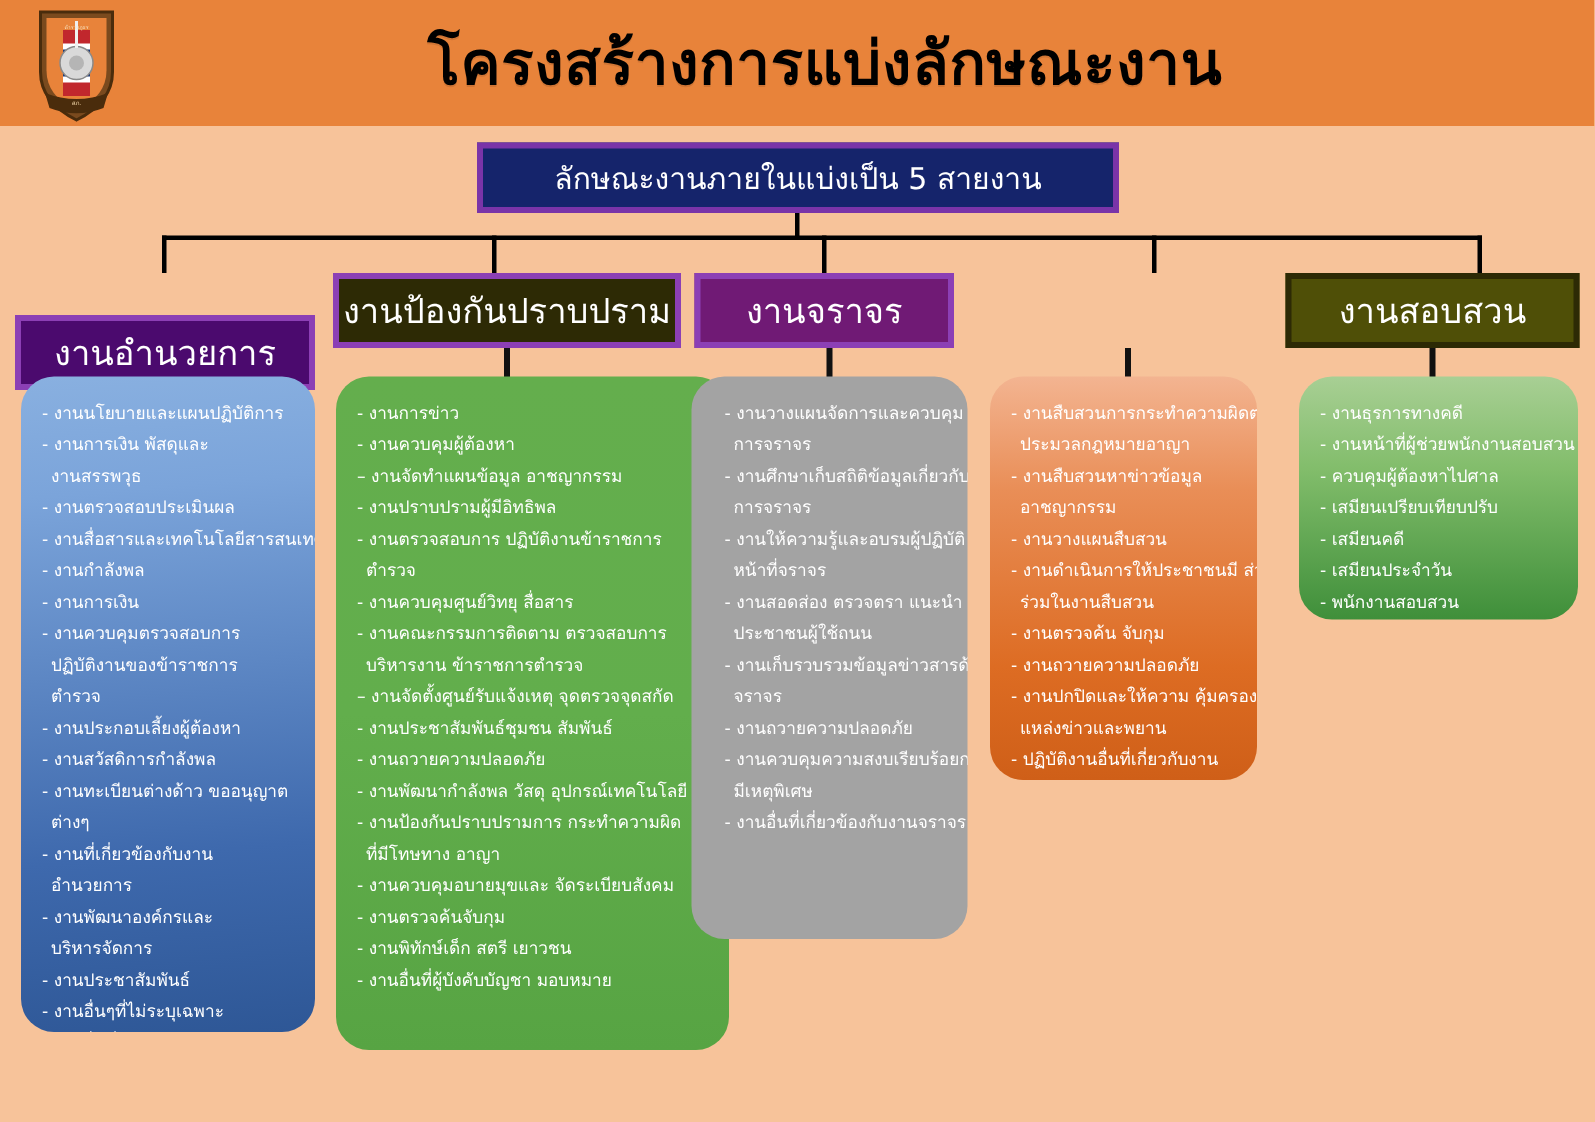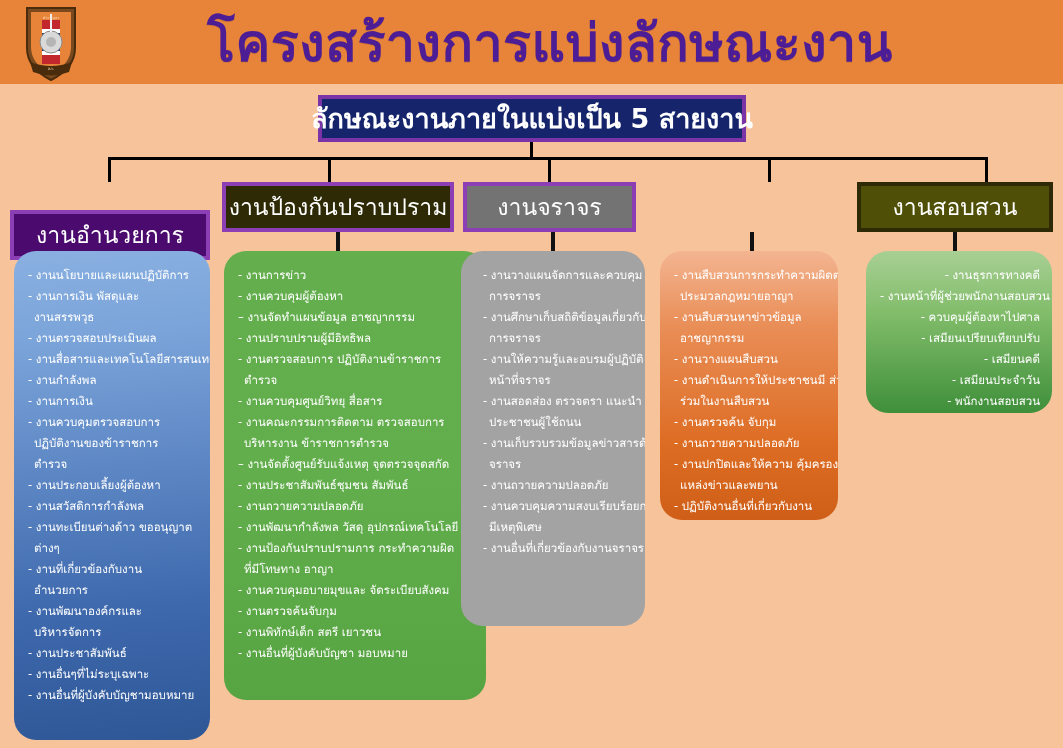--- a/index.html
+++ b/index.html
@@ -20,22 +20,22 @@
   #header {
     position: absolute; left: 0; top: 0;
     width: 1063px; height: 84px;
     background: #e8833a;
     overflow: hidden;
   }
   #header-title {
     position: absolute;
     left: 110px; top: 0; width: 880px; height: 84px;
     display: flex; align-items: center; justify-content: center;
-    color: #4c1d95;
-    font-size: 52px;
+    color: #000000;
+    font-size: 40px;
     font-weight: 700;
     letter-spacing: 0.5px;
     white-space: nowrap;
     text-shadow: 0 1px 0 rgba(0,0,0,0.10);
   }
   
   #emblem {
     position: absolute; left: 22px; top: 4px;
     width: 58px; height: 78px;
   }
@@ -44,23 +44,23 @@
   #root-box {
     position: absolute;
     left: 318px; top: 95px;
     width: 428px; height: 47px;
     background: #15246b;
     border: 4px solid #7a34a8;
     display: flex; align-items: center; justify-content: center;
   }
   #root-label {
     color: #ffffff;
-    font-size: 27px;
-    white-space: nowrap;
-    font-weight: 700;
+    font-size: 20px;
+    white-space: nowrap;
+    font-weight: 400;
   }
 
   
   .conn { position: absolute; background: #000000; }
   #conn-stem  { left: 530px; top: 142px; width: 3px; height: 17px; }
   #conn-bus   { left: 108px; top: 157px; width: 880px; height: 3px; }
   .conn-drop  { top: 157px; width: 3px; height: 25px; }
   .conn-tail  { width: 4px; height: 22px; background: #111; }
 
   
@@ -135,21 +135,21 @@
 
   <div class="conn conn-tail" style="position:absolute;left:108px;top:232px;"></div>
   <div class="conn conn-tail" style="position:absolute;left:336px;top:232px;"></div>
   <div class="conn conn-tail" style="position:absolute;left:551px;top:232px;"></div>
   <div class="conn conn-tail" style="position:absolute;left:750px;top:232px;"></div>
   <div class="conn conn-tail" style="position:absolute;left:953px;top:232px;"></div>
 
   <div class="cat-head" id="head-0" style="left:10px; top:182px; width:200px; background:#4b0a6e;margin-top:28px;">
     <span>งานอำนวยการ</span>
   </div>
-  <div class="cat-body" id="body-0" style="left:14px; top:251px; width:196px; height:489px;">
+  <div class="cat-body" id="body-0" style="left:14px; top:251px; width:196px; height:437px;">
       <div class="line">- งานนโยบายและแผนปฏิบัติการ</div>
       <div class="line">- งานการเงิน พัสดุและ</div>
       <div class="line indent">งานสรรพวุธ</div>
       <div class="line">- งานตรวจสอบประเมินผล</div>
       <div class="line">- งานสื่อสารและเทคโนโลยีสารสนเทศ</div>
       <div class="line">- งานกำลังพล</div>
       <div class="line">- งานการเงิน</div>
       <div class="line">- งานควบคุมตรวจสอบการ</div>
       <div class="line indent">ปฏิบัติงานของข้าราชการ</div>
       <div class="line indent">ตำรวจ</div>
@@ -184,21 +184,21 @@
       <div class="line">- งานถวายความปลอดภัย</div>
       <div class="line">- งานพัฒนากำลังพล วัสดุ อุปกรณ์เทคโนโลยี</div>
       <div class="line">- งานป้องกันปราบปรามการ กระทำความผิด</div>
       <div class="line indent">ที่มีโทษทาง อาญา</div>
       <div class="line">- งานควบคุมอบายมุขและ จัดระเบียบสังคม</div>
       <div class="line">- งานตรวจค้นจับกุม</div>
       <div class="line">- งานพิทักษ์เด็ก สตรี เยาวชน</div>
       <div class="line">- งานอื่นที่ผู้บังคับบัญชา มอบหมาย</div>
     </div>
 
-  <div class="cat-head" id="head-2" style="left:463px; top:182px; width:173px; background:#737373;">
+  <div class="cat-head" id="head-2" style="left:463px; top:182px; width:173px; background:#701a75;">
     <span>งานจราจร</span>
   </div>
   <div class="cat-body" id="body-2" style="left:461px; top:251px; width:184px; height:375px;padding-left:22px;">
       <div class="line">- งานวางแผนจัดการและควบคุม</div>
       <div class="line indent">การจราจร</div>
       <div class="line">- งานศึกษาเก็บสถิติข้อมูลเกี่ยวกับ</div>
       <div class="line indent">การจราจร</div>
       <div class="line">- งานให้ความรู้และอบรมผู้ปฏิบัติ</div>
       <div class="line indent">หน้าที่จราจร</div>
       <div class="line">- งานสอดส่อง ตรวจตรา แนะนำ</div>
@@ -222,21 +222,21 @@
       <div class="line">- งานตรวจค้น จับกุม</div>
       <div class="line">- งานถวายความปลอดภัย</div>
       <div class="line">- งานปกปิดและให้ความ คุ้มครอง</div>
       <div class="line indent">แหล่งข่าวและพยาน</div>
       <div class="line">- ปฏิบัติงานอื่นที่เกี่ยวกับงาน</div>
     </div>
 
   <div class="cat-head" id="head-4" style="left:857px; top:182px; width:196px; background:#4f4f07; border-color:#2d2a05;">
     <span>งานสอบสวน</span>
   </div>
-  <div class="cat-body" id="body-4" style="left:866px; top:251px; width:186px; height:162px;text-align:right;">
+  <div class="cat-body" id="body-4" style="left:866px; top:251px; width:186px; height:162px;">
       <div class="line">- งานธุรการทางคดี</div>
       <div class="line">- งานหน้าที่ผู้ช่วยพนักงานสอบสวน</div>
       <div class="line">- ควบคุมผู้ต้องหาไปศาล</div>
       <div class="line">- เสมียนเปรียบเทียบปรับ</div>
       <div class="line">- เสมียนคดี</div>
       <div class="line">- เสมียนประจำวัน</div>
       <div class="line">- พนักงานสอบสวน</div>
     </div>
 
 </div>

